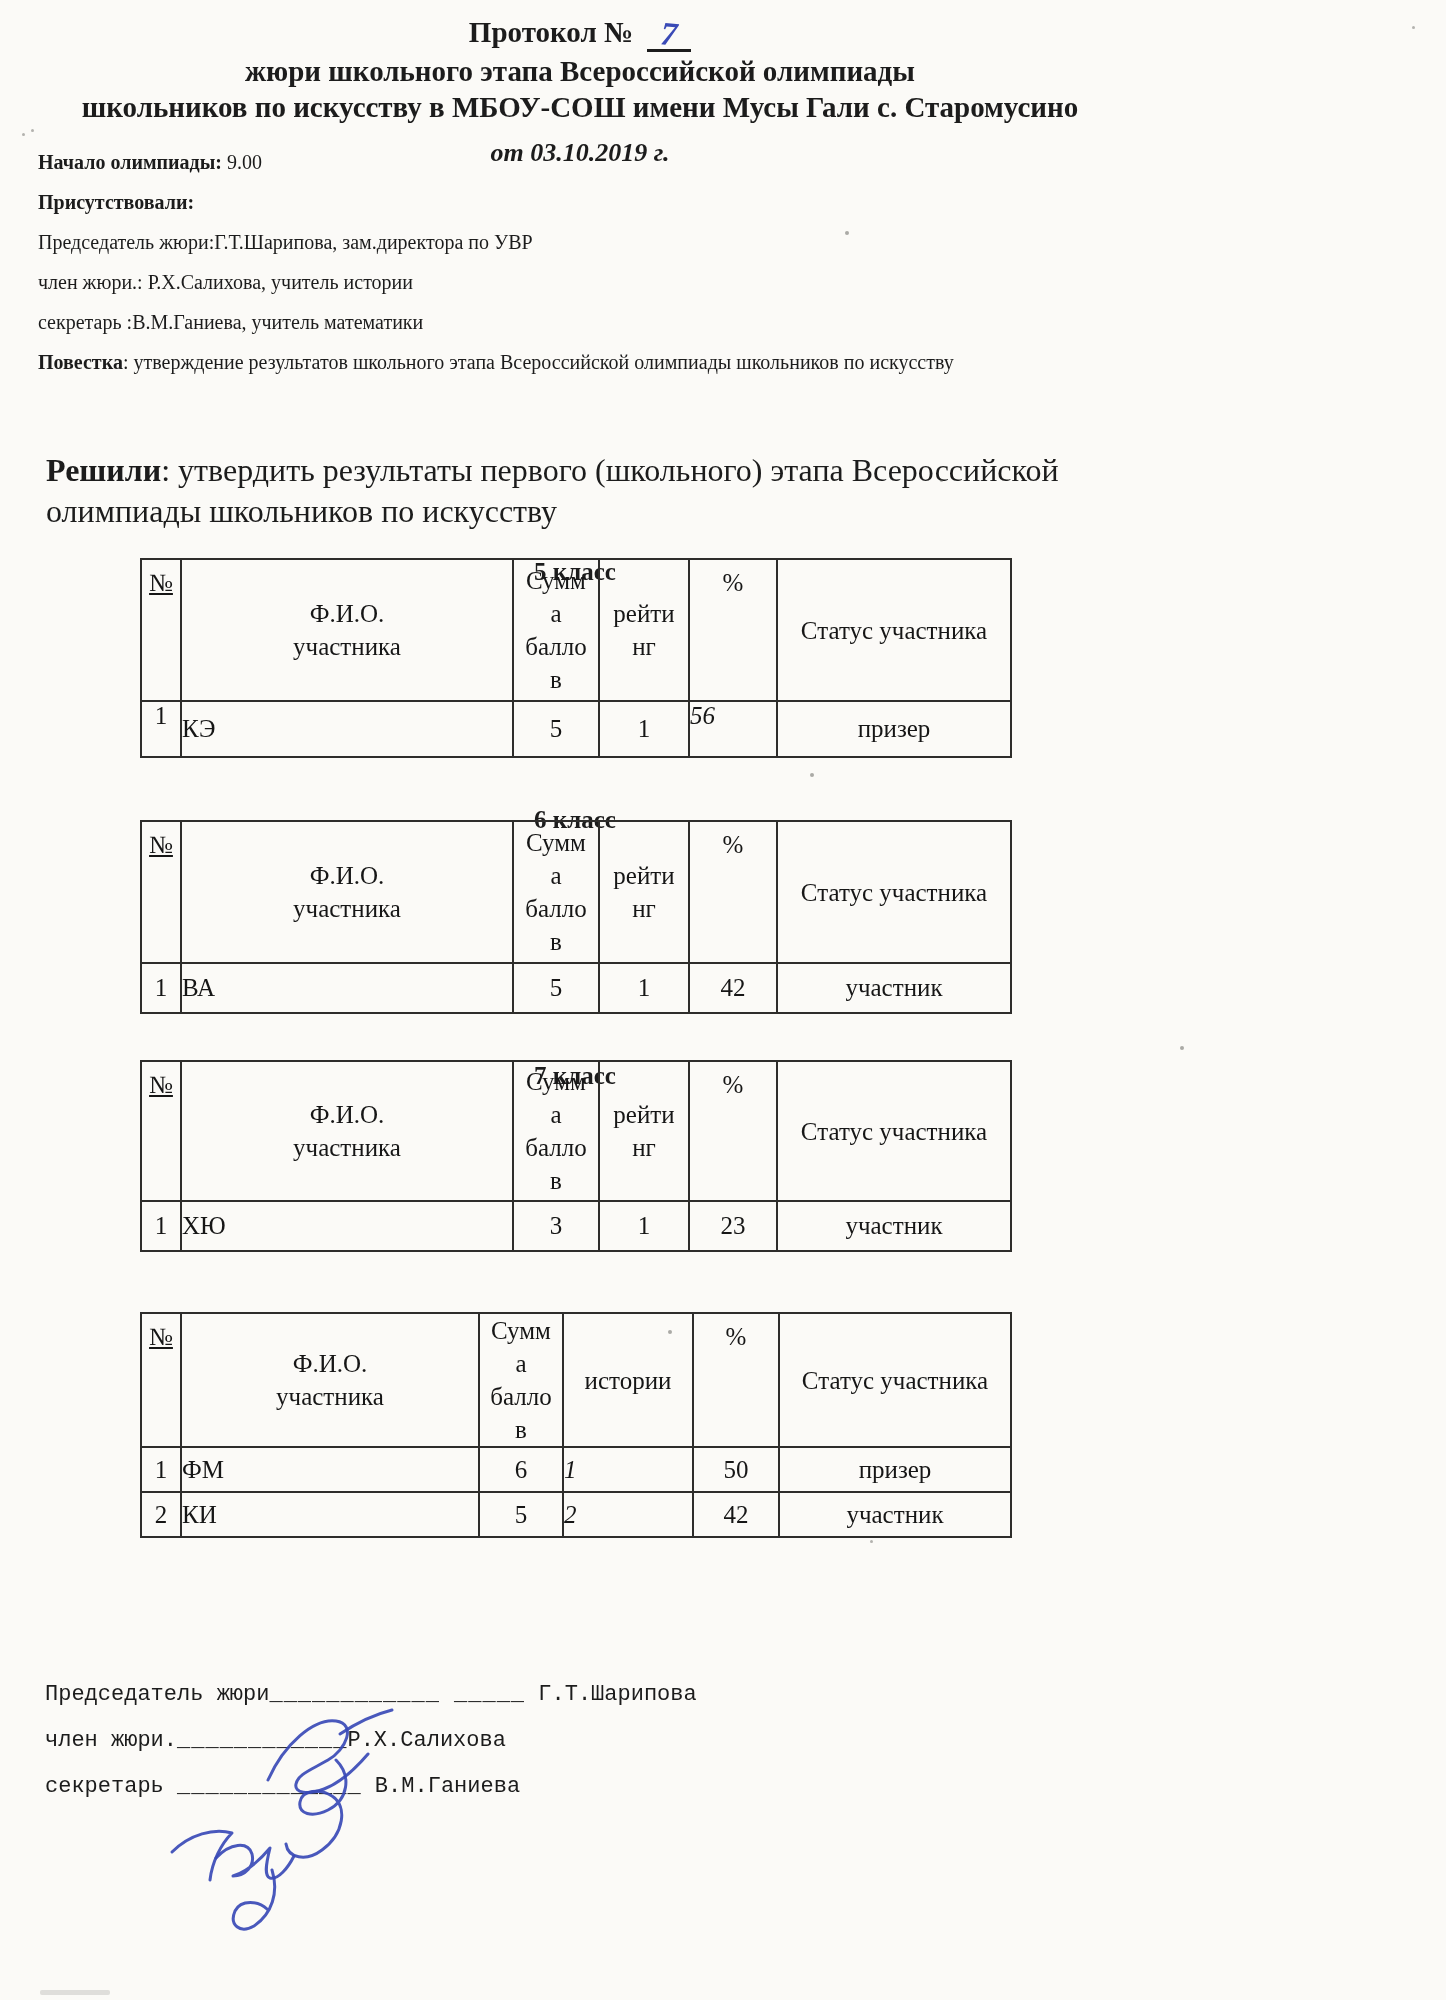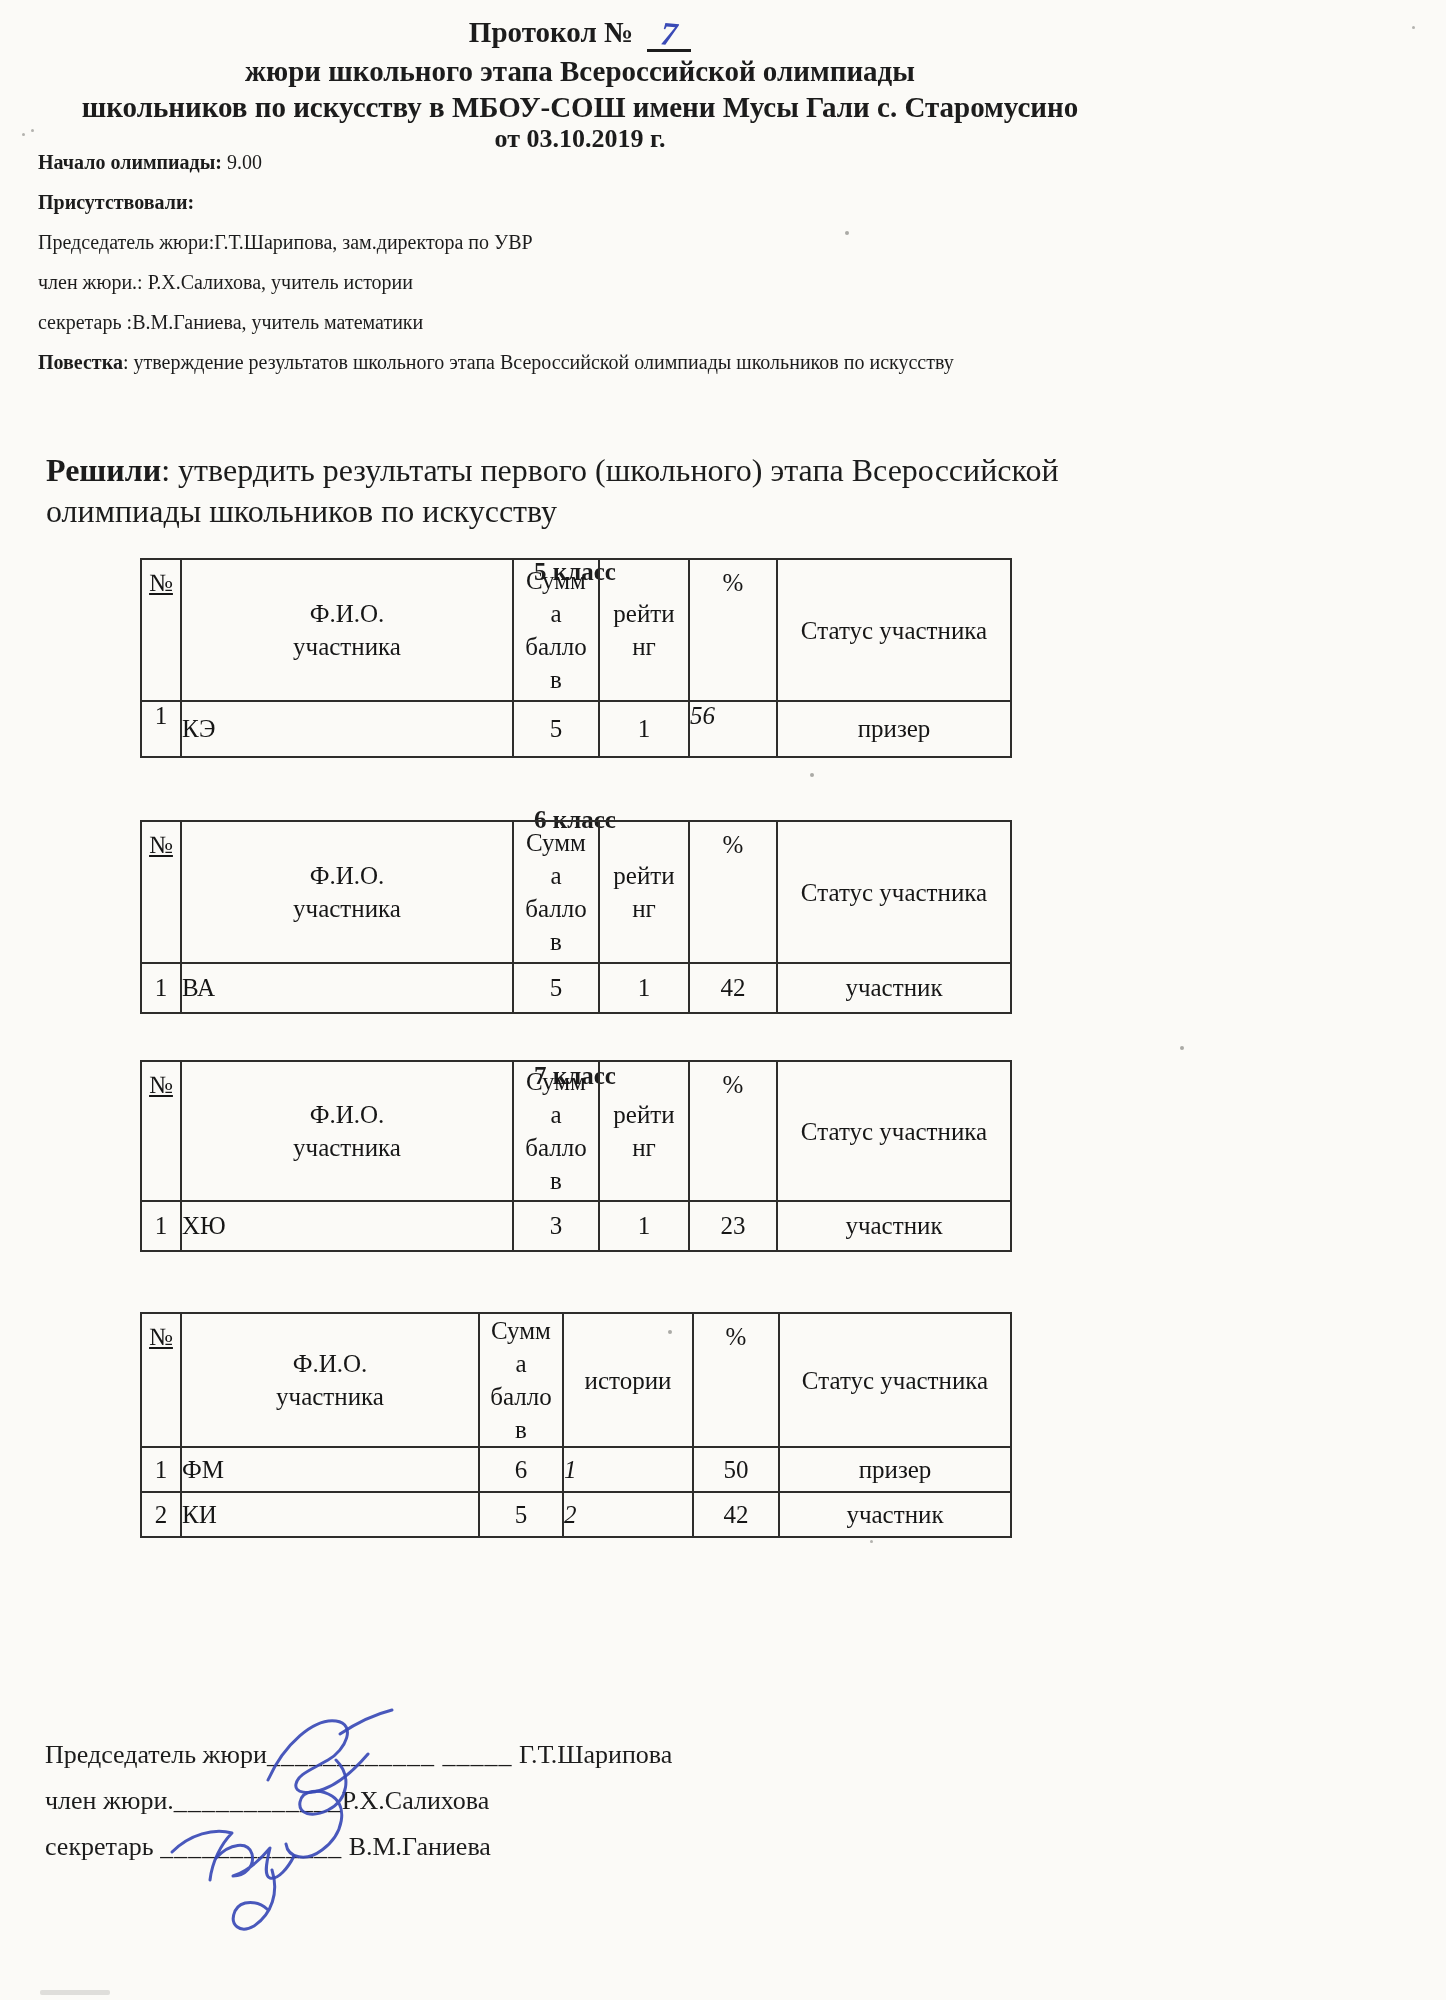--- a/index.html
+++ b/index.html
@@ -4,42 +4,42 @@
 <style>
   html,body{margin:0;padding:0;background:#e8e8e6;}
   .page{
     position:relative;width:1446px;height:2000px;margin:0 auto;
     background:#fbfaf7;color:#1c1c1c;overflow:hidden;
     font-family:"Liberation Serif","DejaVu Serif",serif;
   }
   
   .title-block{position:absolute;left:0;top:12px;width:1160px;text-align:center;font-weight:bold;}
   .title-line{font-size:29px;line-height:34px;margin-top:2px;}
-  .title-line4{font-size:26px;line-height:30px;margin-top:0;}
+  .title-line4{font-size:26px;line-height:30px;margin-top:14px;font-style:italic;}
   .num-slot{display:inline-block;min-width:44px;margin-left:14px;border-bottom:3px solid #1c1c1c;text-align:center;}
   .hand-num{display:inline-block;color:#3a4ab6;font-size:33px;font-style:italic;font-weight:bold;
             transform:rotate(5deg) translateY(3px);}
   
   .meta{position:absolute;left:38px;top:142px;width:1072px;font-size:20px;line-height:40px;}
   .decision{position:absolute;left:46px;top:450px;width:1080px;font-size:32px;line-height:41px;}
   .b{font-weight:bold;}
   
   .class-heading{position:absolute;left:140px;width:870px;text-align:center;font-weight:bold;font-size:25px;margin-top:40px;}
   table.res{position:absolute;left:140px;width:870px;border-collapse:collapse;table-layout:fixed;
             font-size:25px;color:#161616;}
   table.res td{border:2px solid #2e2d2b;padding:0;}
   td.hdr{text-align:center;vertical-align:middle;white-space:pre-line;line-height:33px;}
   td.hdr.va-top{vertical-align:top;padding-top:6px;}
   .num-hdr{text-decoration:underline;}
   td.c{text-align:center;vertical-align:middle;}
   td.name{text-align:left;vertical-align:middle;padding-left:14px;}
   td.ta-left{text-align:left;padding-left:10px;font-style:italic;}
   td.va-top{vertical-align:top;padding-top:2px;}
   
-  .sign-block{position:absolute;left:45px;top:1732px;font-size:26px;line-height:46px;}
+  .sign-block{position:absolute;left:45px;top:1672px;font-size:22px;line-height:46px;font-family:Liberation Mono, monospace;}
   .us{letter-spacing:1px;}
   .sig-svg{position:absolute;pointer-events:none;}
   .sig-svg path{fill:none;stroke:#3a4ab6;stroke-width:3;stroke-linecap:round;stroke-linejoin:round;opacity:.92;}
   
   .speck{position:absolute;background:#5a5a56;border-radius:50%;width:4px;height:4px;opacity:.5;}
   .speck.small{width:3px;height:3px;opacity:.45;}
   .smudge{position:absolute;background:#8b8b86;opacity:.25;border-radius:2px;}
 </style>
 </head>
 <body>

